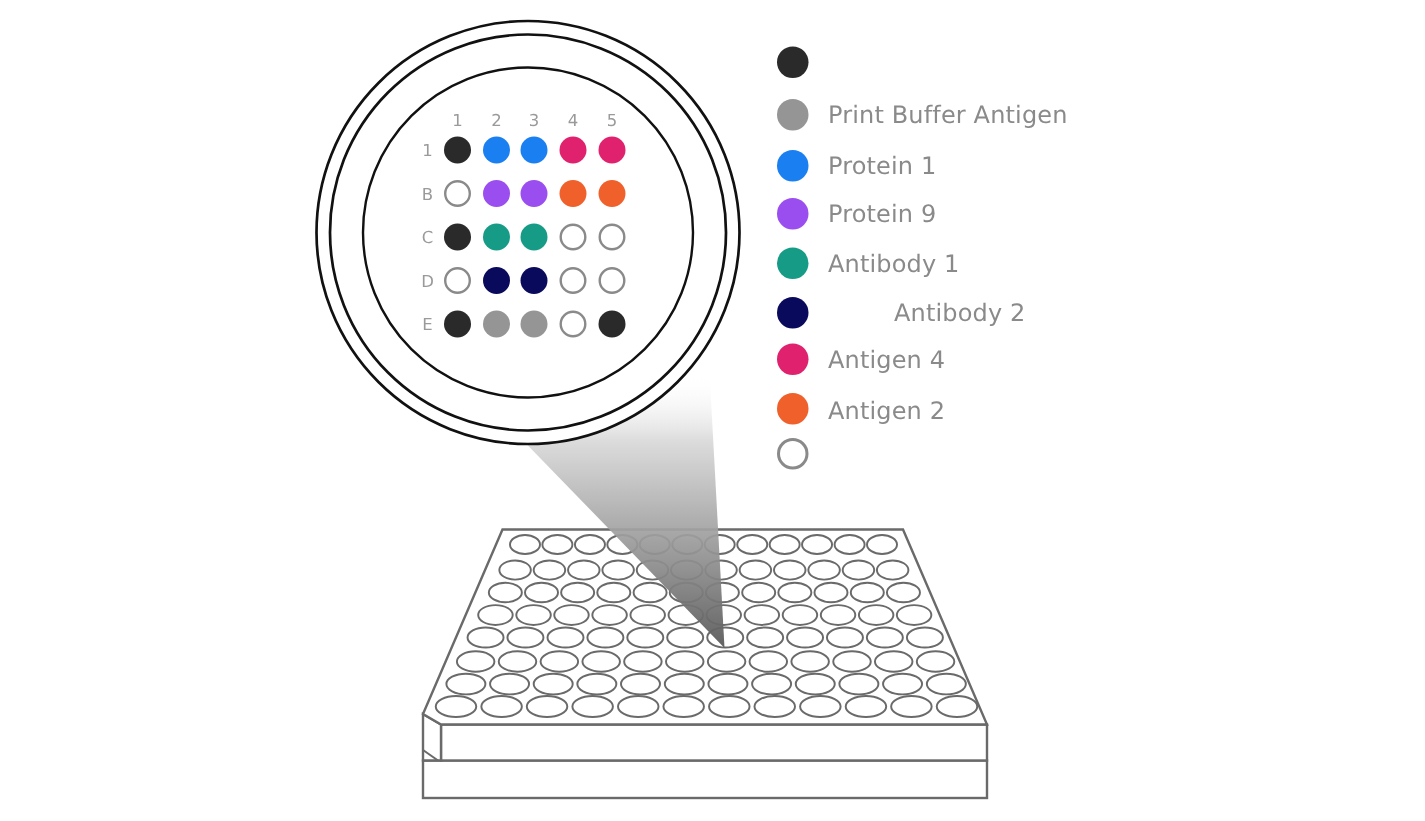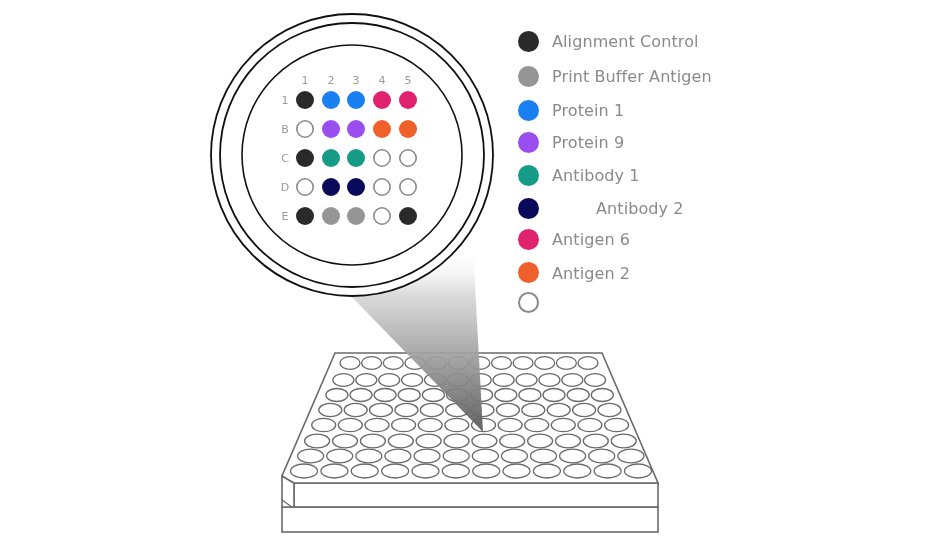--- a/index.html
+++ b/index.html
@@ -184,21 +184,20 @@
         <circle cx="356" cy="216" r="9" fill="#959595"></circle>
         <circle cx="382" cy="216" r="8.2" fill="#fff" stroke="#8a8a8a" stroke-width="1.6"></circle>
         <circle cx="408" cy="216" r="9" fill="#2a2a2a"></circle>
       </g>
   </g>
 </svg>
 
 <div class="legend" id="legend">
     <div class="legend-item" style="top: 29px;">
       <span class="legend-dot" style="background: rgb(42, 42, 42);"></span>
-      <span class="legend-label">Alignment Control</span>
     </div>
     <div class="legend-item" style="top: 64px;">
       <span class="legend-dot" style="background: rgb(149, 149, 149);"></span>
       <span class="legend-label">Print Buffer Antigen</span>
     </div>
     <div class="legend-item" style="top: 98px;">
       <span class="legend-dot" style="background: rgb(26, 127, 240);"></span>
       <span class="legend-label">Protein 1</span>
     </div>
     <div class="legend-item" style="top: 130px;">
@@ -208,21 +207,21 @@
     <div class="legend-item" style="top: 163px;">
       <span class="legend-dot" style="background: rgb(22, 156, 134);"></span>
       <span class="legend-label">Antibody 1</span>
     </div>
     <div class="legend-item" style="top: 196px; gap: 44px;">
       <span class="legend-dot" style="background: rgb(10, 10, 92);"></span>
       <span class="legend-label">Antibody 2</span>
     </div>
     <div class="legend-item" style="top: 227px;">
       <span class="legend-dot" style="background: rgb(224, 34, 110);"></span>
-      <span class="legend-label">Antigen 6</span>
+      <span class="legend-label">Antigen 4</span>
     </div>
     <div class="legend-item" style="top: 259px; align-items: flex-end;">
       <span class="legend-dot" style="background: rgb(240, 96, 42);"></span>
       <span class="legend-label">Antigen 2</span>
     </div>
     <div class="legend-item" style="top: 290px;">
       <span class="legend-dot" style="border: 2px solid rgb(138, 138, 138); background: rgb(255, 255, 255);"></span>
     </div>
   </div>
 

